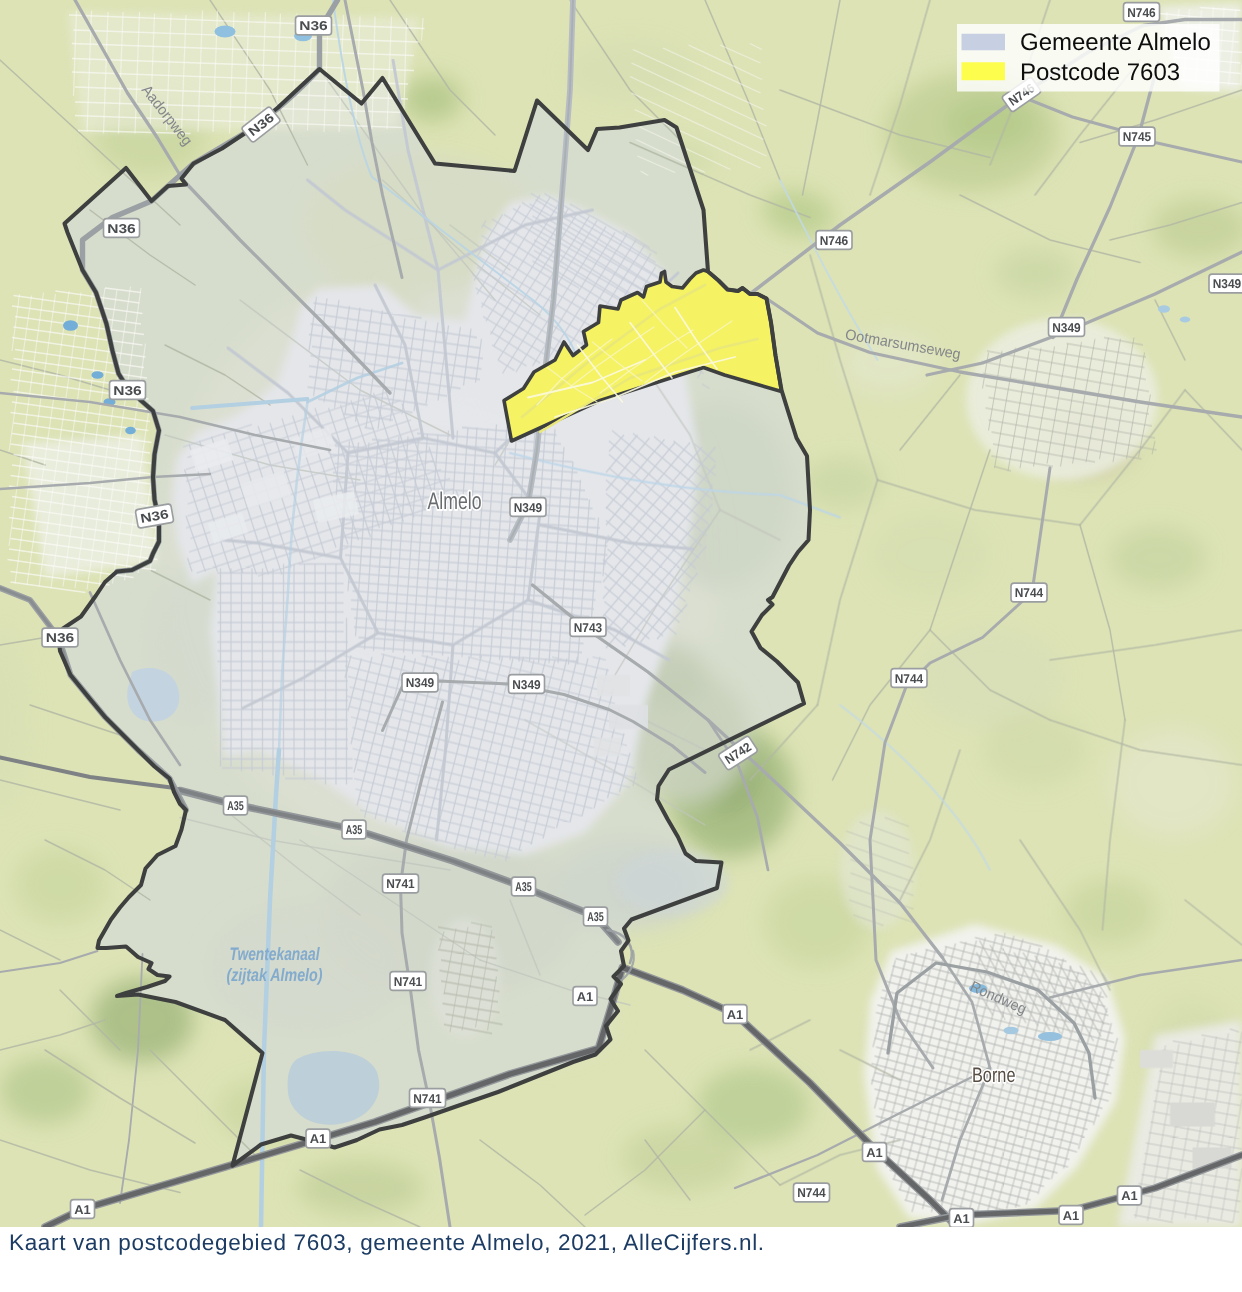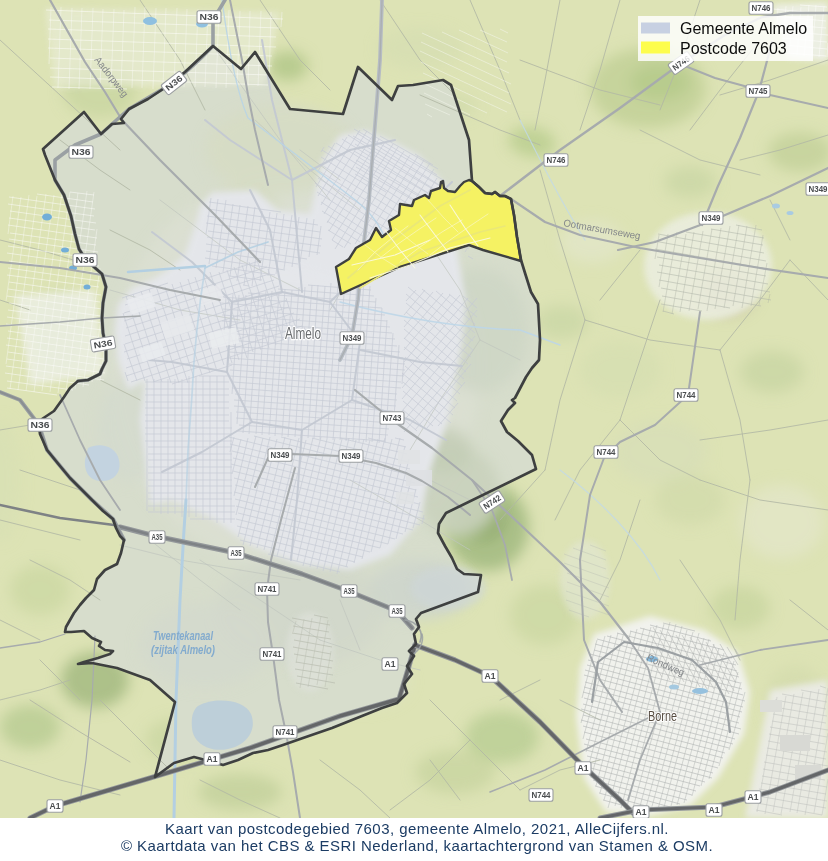--- a/index.html
+++ b/index.html
@@ -1,18 +1,18 @@
 <!DOCTYPE html>
 <html><head>
 <meta charset="utf-8">
 <title>Kaart postcodegebied 7603</title>
 <style>
 html,body{margin:0;padding:0;background:#ffffff;}
 #wrap{position:relative;width:828px;height:861px;overflow:hidden;background:#ffffff;font-family:"Liberation Sans",sans-serif;}
-#caption{position:absolute;left:0;top:818px;width:828px;height:43px;background:#ffffff;text-align:center;}
+#caption{position:absolute;left:0;top:818px;width:828px;height:43px;background:#ffffff;}
 #caption div{font-size:15px;letter-spacing:0.45px;line-height:16.5px;color:#1c3c64;white-space:nowrap;}
 #caption .l1{margin:3px 0 0 6px;}
 #caption .l2{margin:0 0 0 6px;}
 </style>
 </head>
 <body>
 <div id="wrap">
 
 <svg width="828" height="818" viewBox="0 0 828 818" style="position:absolute;top:0;left:0">
 <defs>
@@ -571,15 +571,14 @@
 <rect x="641" y="41.5" width="29" height="12" fill="#fdfd4d"></rect>
 
 <text x="680" y="53.5" font-family="Liberation Sans, sans-serif" font-size="16" fill="#0d0d0d">Postcode 7603</text>
 </g>
 </svg>
 
 <div id="caption">
 
 <div class="l1">Kaart van postcodegebied 7603, gemeente Almelo, 2021, AlleCijfers.nl.</div>
 
-<div class="l2">© Kaartdata van het CBS &amp; ESRI Nederland, kaartachtergrond van Stamen &amp; OSM.</div>
 </div>
 </div>
 
 </body></html>

